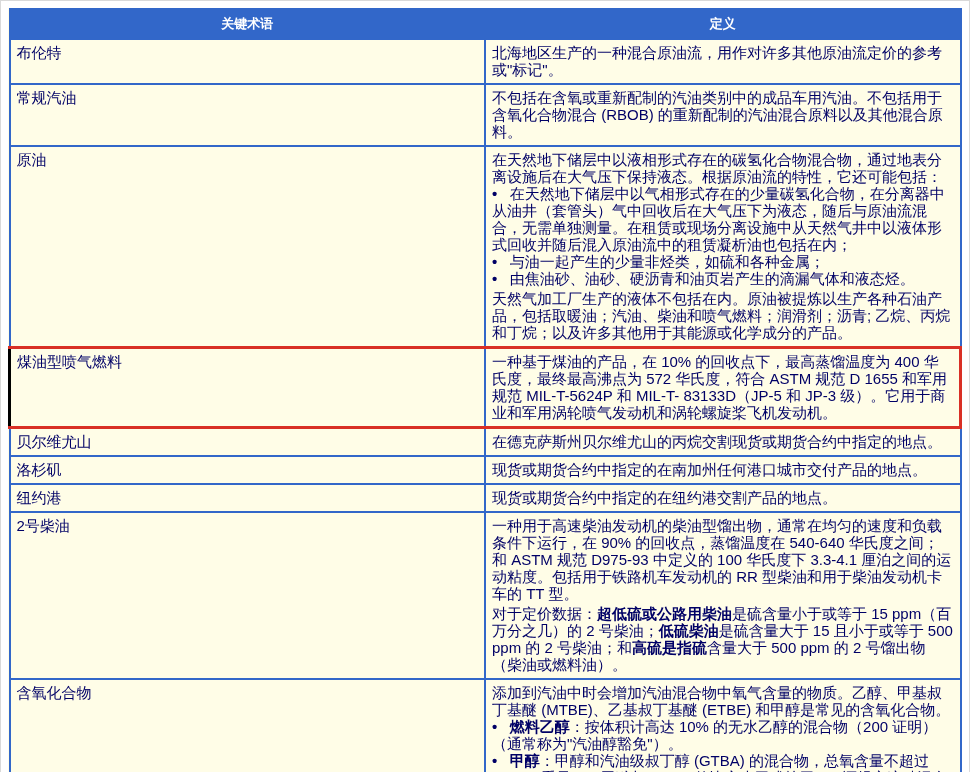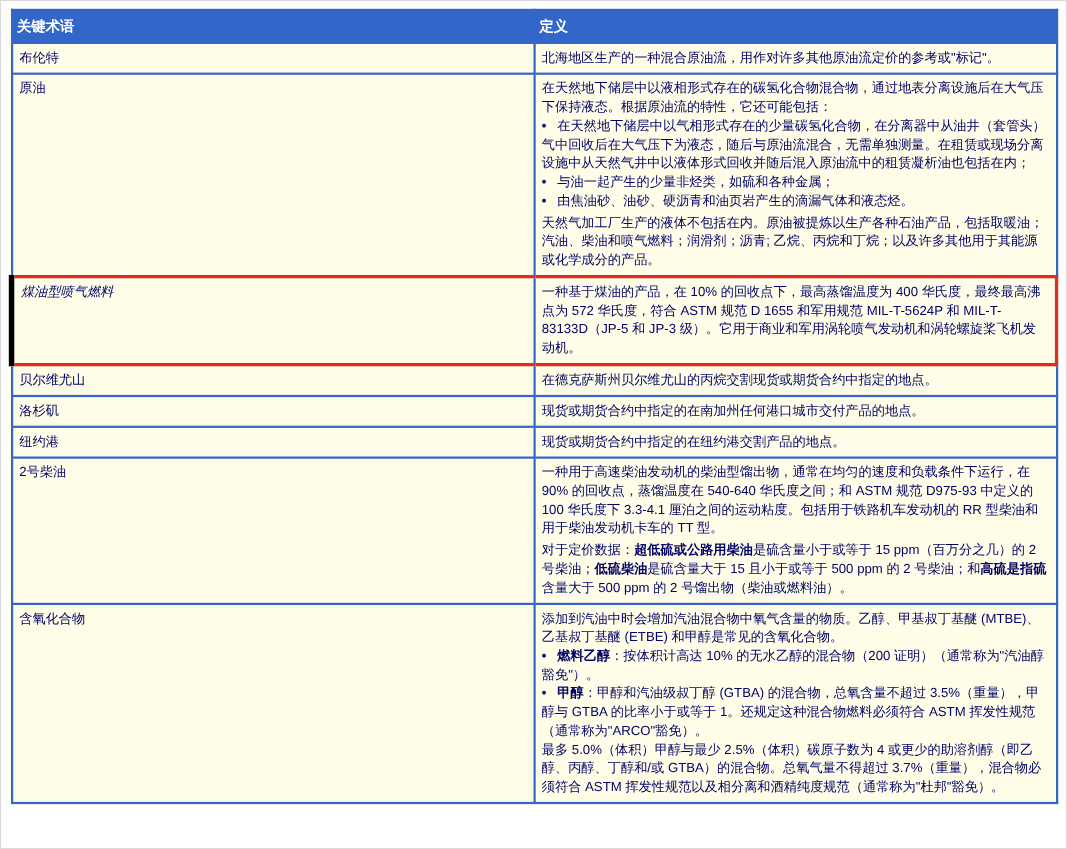--- a/index.html
+++ b/index.html
@@ -22,37 +22,37 @@
     background: #FFFDE7;
     table-layout: fixed;
   }
   table.glossary th {
     background: #3267C9;
     color: #ffffff;
     font-size: 13px;
     font-weight: bold;
     padding: 5px 4px;
     border: 2px solid #3267C9;
-    text-align: left;
+    text-align: center;
   }
   table.glossary td {
     border: 2px solid #3267C9;
     color: #000066;
-    font-size: 12px;
+    font-size: 15px;
     line-height: 17px;
     vertical-align: top;
     padding: 4px 6px 5px 6px;
     word-break: break-word;
   }
   td.term { width: 172px; }
   tr.hl td {
     border-top: 3px solid #D93025;
     border-bottom: 3px solid #D93025;
   }
-  tr.hl td:first-child { border-left: 5px solid #000000; font-style: italic; }
+  tr.hl td:first-child { border-left: 3px solid #000000; }
   tr.hl td:last-child  { border-right: 3px solid #D93025; }
   .block { margin: 0; }
   .block.gap { margin-top: 3px; }
   .block b { font-weight: bold; }
   .bullet { font-weight: bold; }
 </style>
 </head>
 <body>
 
 <div class="frame">
@@ -61,20 +61,26 @@
       <tr>
         <th class="term">关键术语</th>
         <th>定义</th>
       </tr>
     </thead>
     <tbody>
         <tr>
           <td class="term">布伦特</td>
           <td class="def">
             <div class="block"><span>北海地区生产的一种混合原油流，用作对许多其他原油流定价的参考或"标记"。</span></div>
+          </td>
+        </tr>
+        <tr>
+          <td class="term">常规汽油</td>
+          <td class="def">
+            <div class="block"><span>不包括在含氧或重新配制的汽油类别中的成品车用汽油。不包括用于含氧化合物混合 (RBOB) 的重新配制的汽油混合原料以及其他混合原料。</span></div>
           </td>
         </tr>
         <tr>
           <td class="term">原油</td>
           <td class="def">
             <div class="block"><span>在天然地下储层中以液相形式存在的碳氢化合物混合物，通过地表分离设施后在大气压下保持液态。根据原油流的特性，它还可能包括：</span></div>
             <div class="block"><span class="bullet">•&nbsp;&nbsp;&nbsp;</span><span>在天然地下储层中以气相形式存在的少量碳氢化合物，在分离器中从油井（套管头）气中回收后在大气压下为液态，随后与原油流混合，无需单独测量。在租赁或现场分离设施中从天然气井中以液体形式回收并随后混入原油流中的租赁凝析油也包括在内；</span></div>
             <div class="block"><span class="bullet">•&nbsp;&nbsp;&nbsp;</span><span>与油一起产生的少量非烃类，如硫和各种金属；</span></div>
             <div class="block"><span class="bullet">•&nbsp;&nbsp;&nbsp;</span><span>由焦油砂、油砂、硬沥青和油页岩产生的滴漏气体和液态烃。</span></div>
             <div class="block gap"><span>天然气加工厂生产的液体不包括在内。原油被提炼以生产各种石油产品，包括取暖油；汽油、柴油和喷气燃料；润滑剂；沥青; 乙烷、丙烷和丁烷；以及许多其他用于其能源或化学成分的产品。</span></div>

